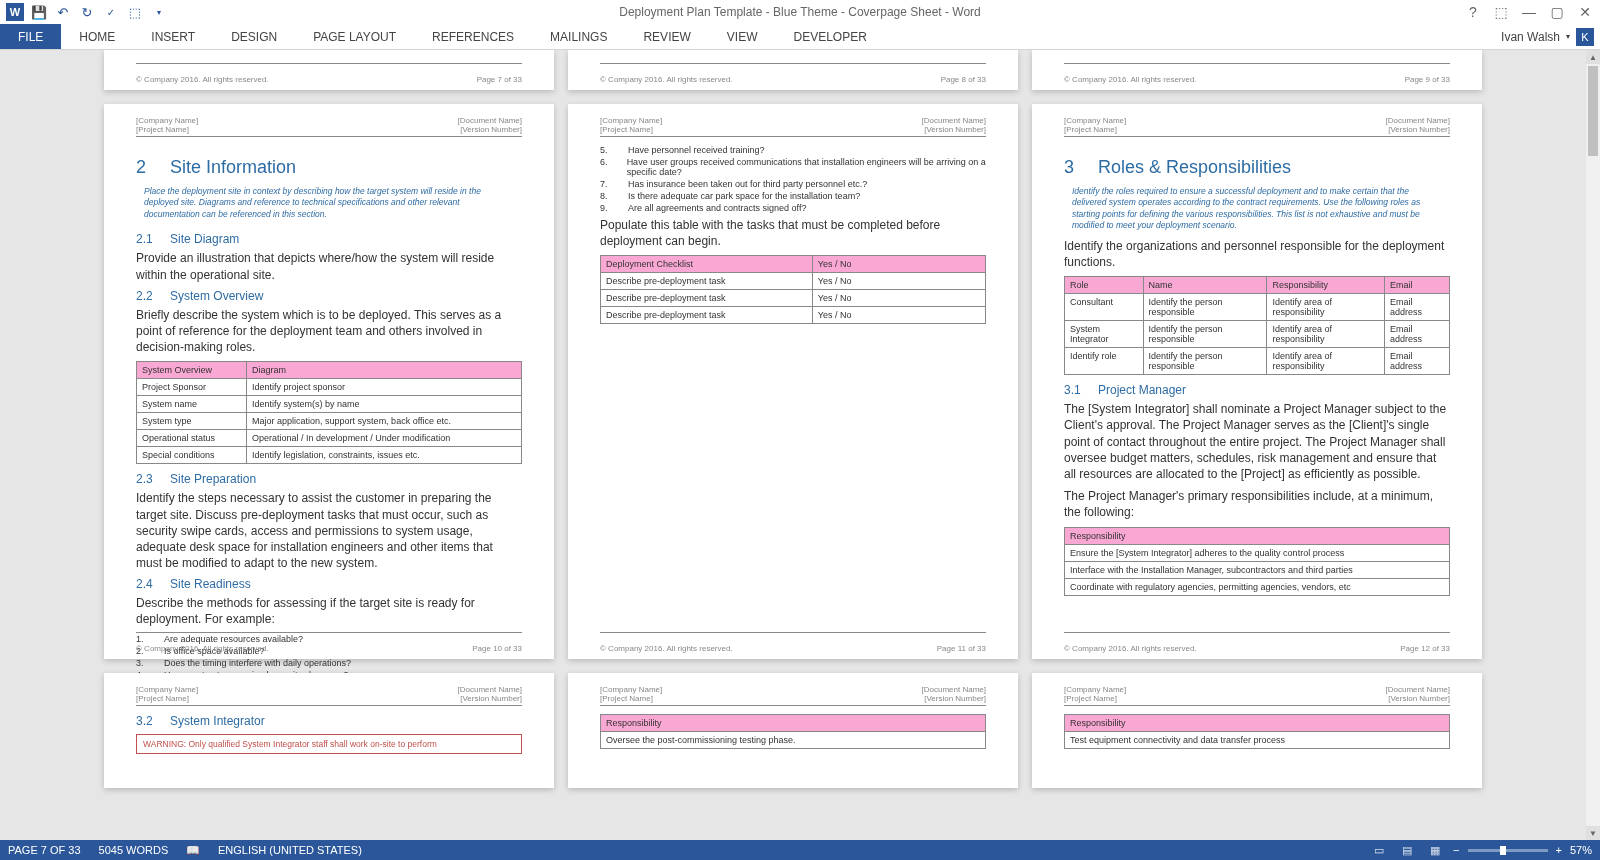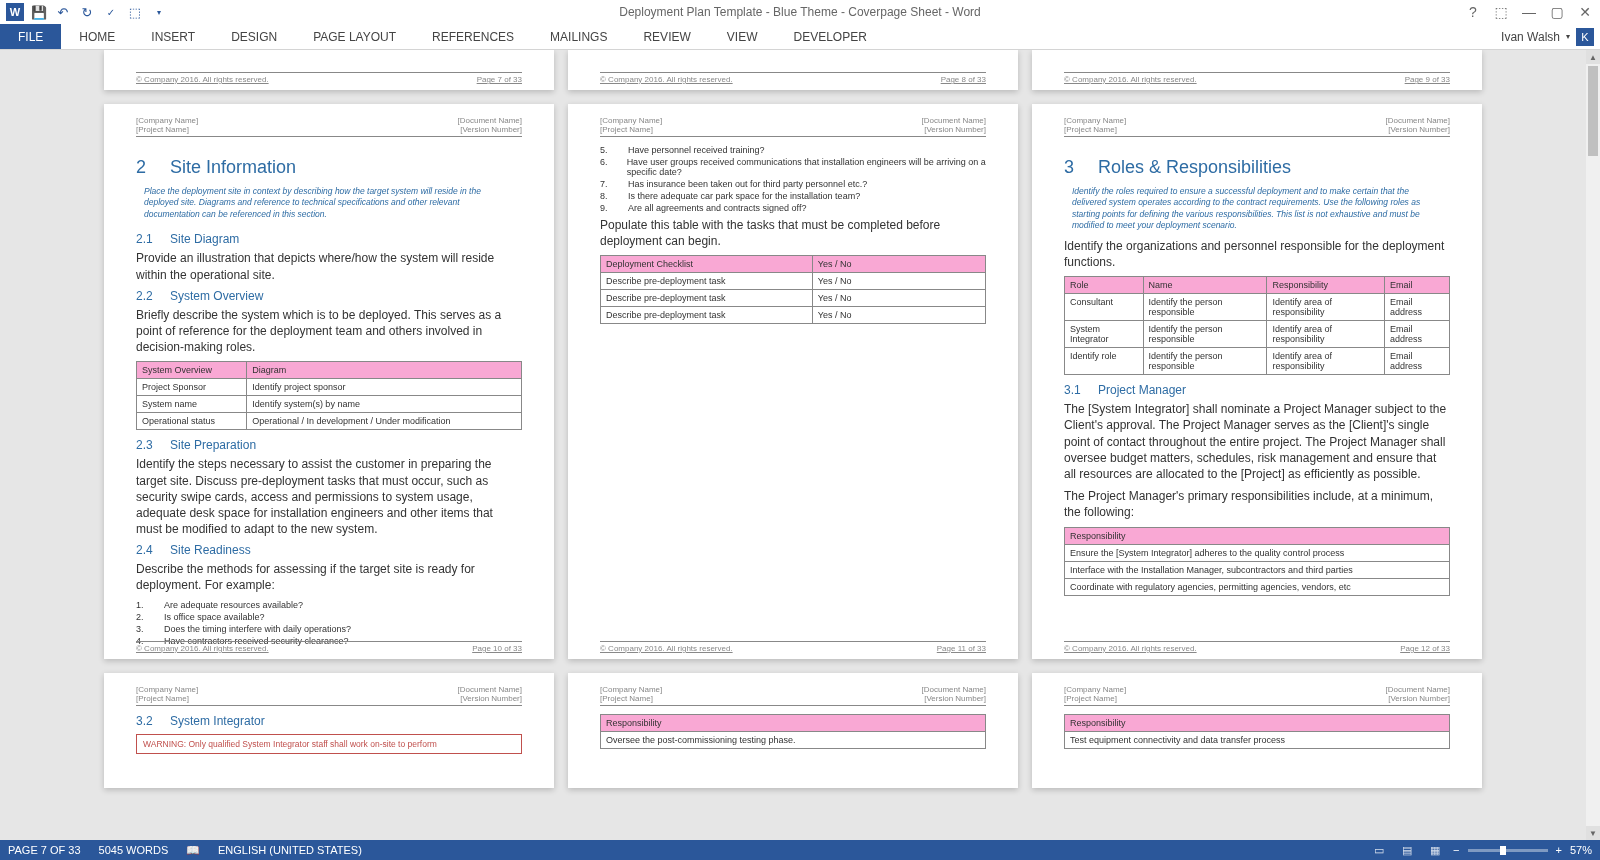--- a/index.html
+++ b/index.html
@@ -23,21 +23,21 @@
 
 
 .workspace { position: absolute; top: 50px; bottom: 20px; left:0; right:0; background: #e6e6e6; overflow: hidden; }
 .doc-area { position:absolute; top:0; bottom:0; left:0; right:14px; display:flex; gap:14px; justify-content:center; padding: 0 10px; }
 .col { display:flex; flex-direction:column; gap:14px; }
 .page { background:#fff; width:450px; box-shadow: 0 2px 6px rgba(0,0,0,0.2); position:relative; }
 .page.short { height:40px; padding: 6px 32px 0; }
 .page.tall { height: 555px; padding: 12px 32px 6px; }
 .page.partial { height: 115px; padding: 12px 32px 0; }
 
-.pg-footer { position:absolute; bottom:6px; left:32px; right:32px; border-top:1px solid #888; display:flex; justify-content:space-between; font-size:8px; color:#888; padding-top:2px;text-decoration:underline;}
+.pg-footer { position:absolute; bottom:6px; left:32px; right:32px; border-top:1px solid #888; display:flex; justify-content:space-between; font-size:8px; color:#888; padding-top:11px;}
 .pg-header { border-bottom:1px solid #888; display:flex; justify-content:space-between; font-size:8px; color:#888; padding-bottom:2px; margin-bottom:8px;}
 .pg-header > div { display:flex; flex-direction:column; }
 .pg-header .r { text-align:right; }
 
 .h1 { color:#2e6ca4; font-size:18px; font-weight:normal; margin:20px 0 8px; }
 .h1 .num { display:inline-block; width:34px; }
 .h2 { color:#2e6ca4; font-size:12px; font-weight:normal; margin:6px 0 4px; }
 .h2 .num { display:inline-block; width:34px; }
 .instruct { font-style:italic; color:#2e6ca4; font-size:8.5px; line-height:1.35; padding:0 8px 6px; }
 .body-txt { font-size:12px; color:#333; line-height:1.35; margin-bottom:6px; }
@@ -142,22 +142,30 @@
               </tr>
       <tr>
                 <td>Project Sponsor</td>
                 <td>Identify project sponsor</td>
               </tr>
       <tr>
                 <td>System name</td>
                 <td>Identify system(s) by name</td>
               </tr>
       <tr>
+                <td>System type</td>
+                <td>Major application, support system, back office etc.</td>
+              </tr>
+      <tr>
                 <td>Operational status</td>
                 <td>Operational / In development / Under modification</td>
+              </tr>
+      <tr>
+                <td>Special conditions</td>
+                <td>Identify legislation, constraints, issues etc.</td>
               </tr>
     </tbody>
           </table>
     <div class="h2"><span class="num">2.3</span><span>Site Preparation</span></div>
     <div class="body-txt">Identify the steps necessary to assist the customer in preparing the target site. Discuss pre-deployment tasks that must occur, such as security swipe cards, access and permissions to system usage, adequate desk space for installation engineers and other items that must be modified to adapt to the new system.</div>
     <div class="h2"><span class="num">2.4</span><span>Site Readiness</span></div>
     <div class="body-txt">Describe the methods for assessing if the target site is ready for deployment. For example:</div>
     <div class="ol">
       <div class="li">
               <span class="n">1.</span>

